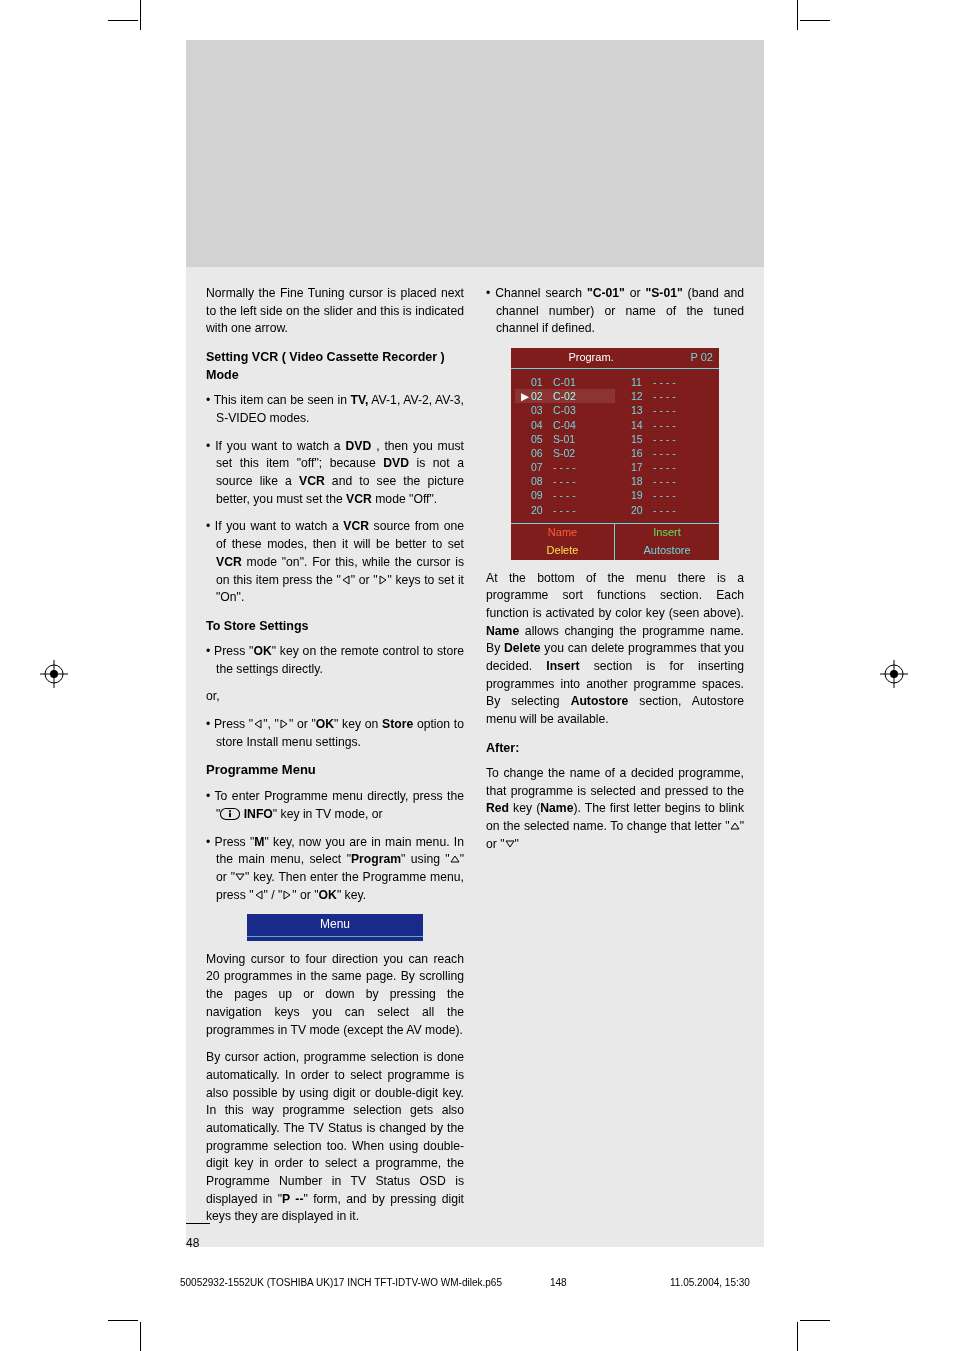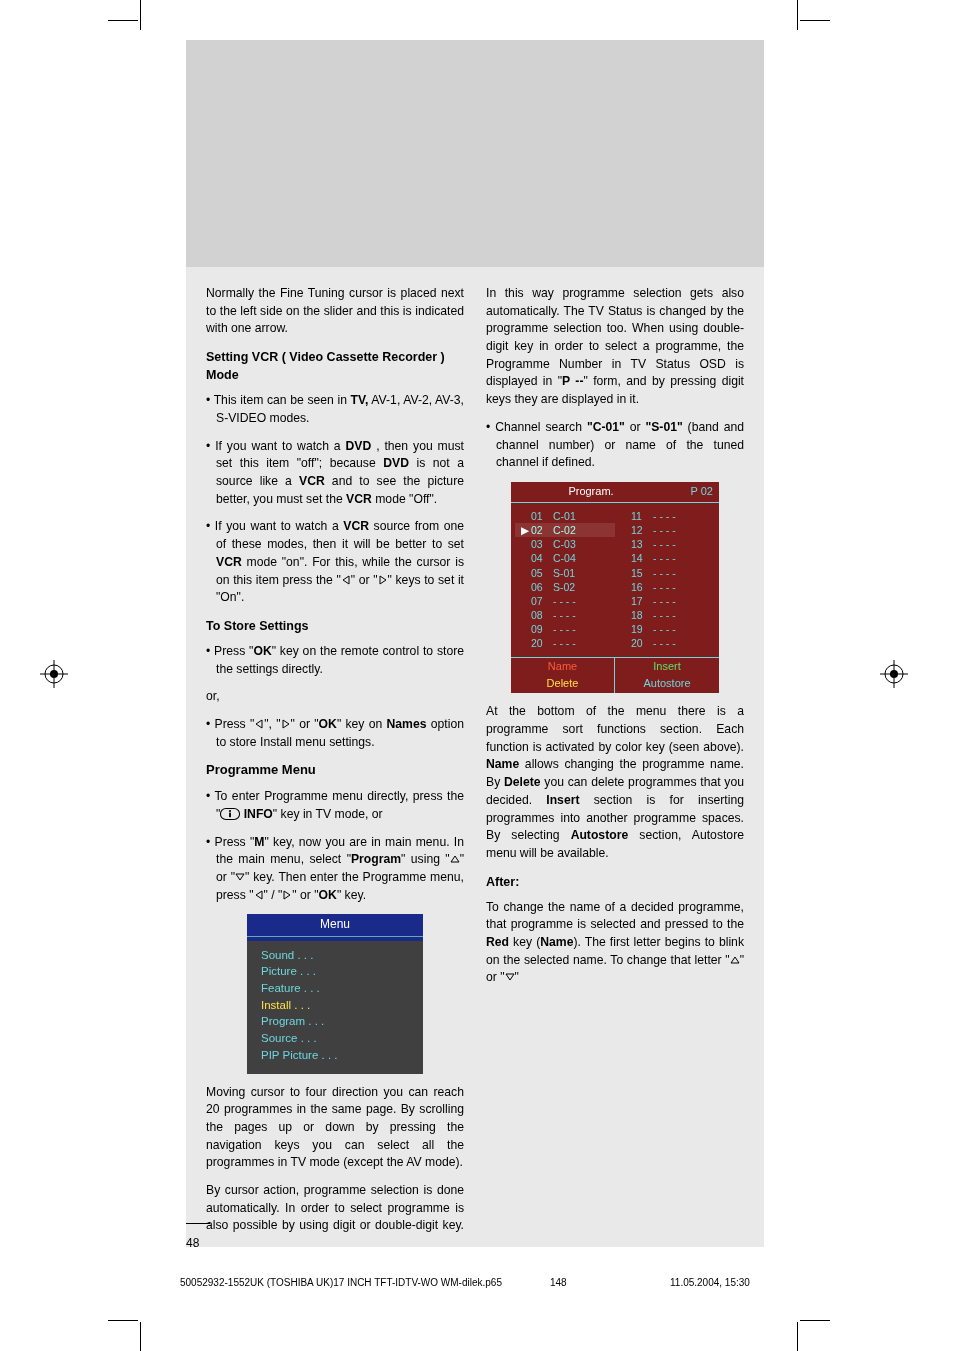--- a/index.html
+++ b/index.html
@@ -185,21 +185,21 @@
     <h3>To Store Settings</h3>
 
     <p class="bullet"><span>Press "</span><span class="bold">OK</span><span>" key on the remote control to store the settings directly.</span></p>
 
     <p>or,</p>
 
     <p class="bullet"><span>Press "</span><svg class="inline-icon" viewBox="0 0 10 10">
           <path d="M8 1 L2 5 L8 9 Z" fill="none" stroke="#000" stroke-width="1"></path>
         </svg><span>", "</span><svg class="inline-icon" viewBox="0 0 10 10">
           <path d="M2 1 L8 5 L2 9 Z" fill="none" stroke="#000" stroke-width="1"></path>
-        </svg><span>" or "</span><span class="bold">OK</span><span>" key on </span><span class="bold">Names</span><span> option to store Install menu settings.</span></p>
+        </svg><span>" or "</span><span class="bold">OK</span><span>" key on </span><span class="bold">Store</span><span> option to store Install menu settings.</span></p>
 
     <h2>Programme Menu</h2>
 
     <p class="bullet"><span>To enter Programme menu directly, press the "</span><svg class="info-icon" viewBox="0 0 22 13">
           <rect x="0.5" y="0.5" width="21" height="12" rx="6" fill="none" stroke="#000" stroke-width="1.2"></rect>
           <circle cx="11" cy="3.2" r="1.2" fill="#000"></circle>
           <rect x="10" y="5" width="2" height="5" fill="#000"></rect>
         </svg><span class="bold"> INFO</span><span>" key in TV mode, or</span></p>
 
     <p class="bullet"><span>Press "</span><span class="bold">M</span><span>" key, now you are in main menu. In the main menu, select "</span><span class="bold">Program</span><span>" using "</span><svg class="inline-icon" viewBox="0 0 10 10">
@@ -207,29 +207,20 @@
         </svg><span>" or "</span><svg class="inline-icon" viewBox="0 0 10 10">
           <path d="M1 2 L5 8 L9 2 Z" fill="none" stroke="#000" stroke-width="1"></path>
         </svg><span>" key. Then enter the Programme menu, press "</span><svg class="inline-icon" viewBox="0 0 10 10">
           <path d="M8 1 L2 5 L8 9 Z" fill="none" stroke="#000" stroke-width="1"></path>
         </svg><span>" / "</span><svg class="inline-icon" viewBox="0 0 10 10">
           <path d="M2 1 L8 5 L2 9 Z" fill="none" stroke="#000" stroke-width="1"></path>
         </svg><span>" or "</span><span class="bold">OK</span><span>" key.</span></p>
 
     <div class="menu-box">
       <div class="menu-title"><span class="menu-title-inner">Menu</span></div>
-      <div class="menu-items" id="menu-items">
-          <div>Sound . . .</div>
-          <div>Picture . . .</div>
-          <div>Feature . . .</div>
-          <div class="hl">Install . . .</div>
-          <div>Program . . .</div>
-          <div>Source . . .</div>
-          <div>PIP Picture . . .</div>
-        </div>
     </div>
 
     <p>Moving cursor to four direction you can reach 20 programmes in the same page. By scrolling the pages up or down by pressing the navigation keys you can select all the programmes in TV mode (except the AV mode).</p>
 
     <p class="flow"><span>By cursor action, programme selection is done automatically. In order to select programme is also possible by using digit or double-digit key. In this way programme selection gets also automatically. The TV Status is changed by the programme selection too. When using double-digit key in order to select a programme, the Programme Number in TV Status OSD is displayed in "</span><span class="bold">P --</span><span>" form, and by pressing digit keys they are displayed in it.</span></p>
 
 
     <p class="bullet"><span>Channel search </span><span class="bold">"C-01"</span><span> or </span><span class="bold">"S-01"</span><span> (band and channel number) or name of the tuned channel if defined.</span></p>
 
     <div class="program-box">

